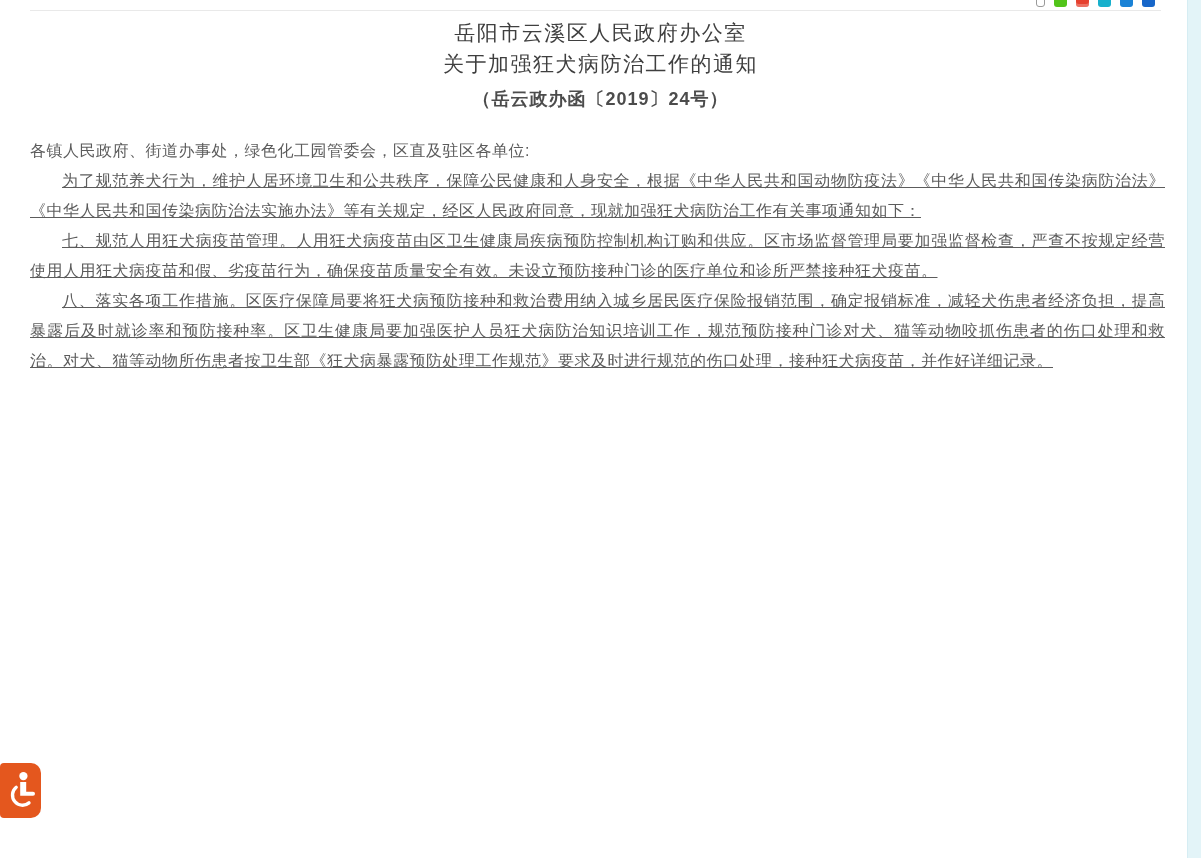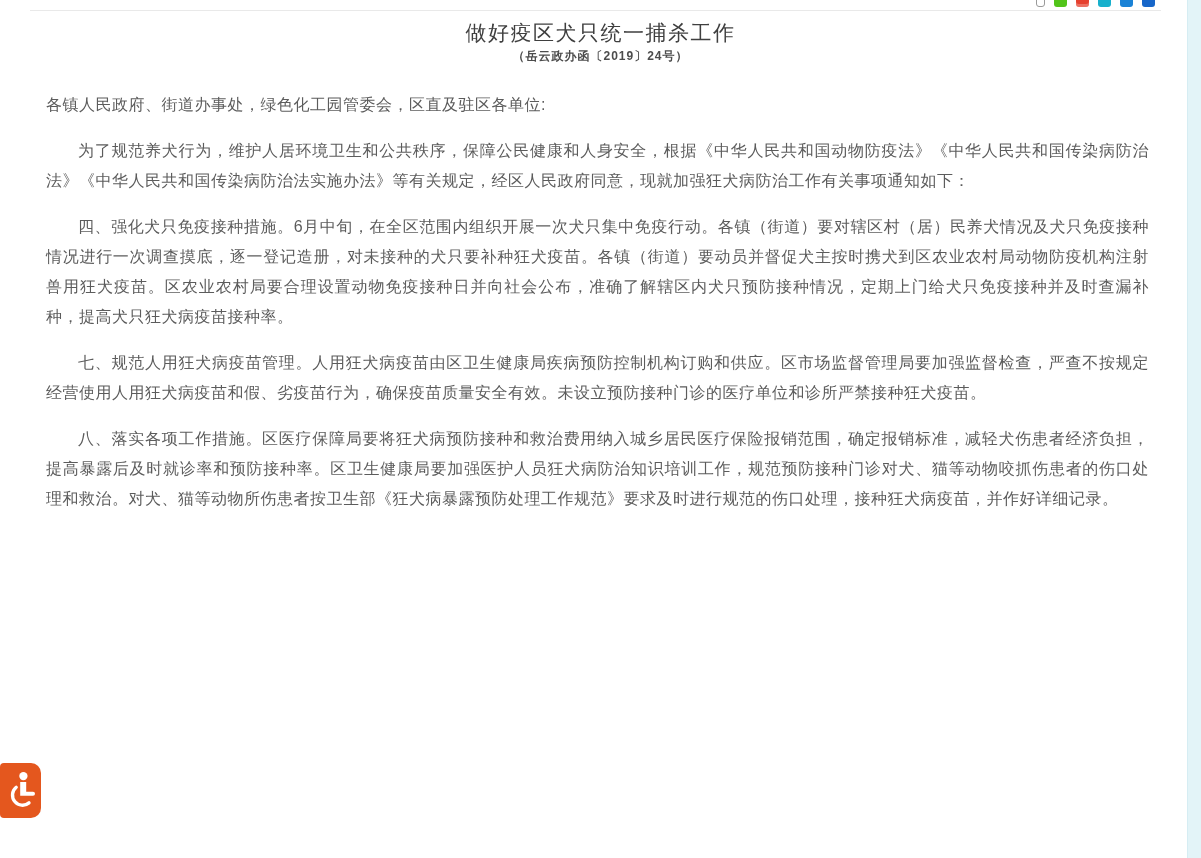--- a/index.html
+++ b/index.html
@@ -59,35 +59,36 @@
     color:#404040;
   }
   .doc-title {
     font-size:21px;
     line-height:31px;
     letter-spacing:1.5px;
     font-weight:400;
     color:#3f3f3f;
   }
   .doc-number {
-    font-size:12px;
+    margin-top:8px;
+    font-size:18px;
     font-weight:700;
     letter-spacing:1px;
     color:#4c4c4c;
   }
   main.doc-body {
     margin:25px 36px 0 30px;
     font-size:16px;
     line-height:30px;
     letter-spacing:0.5px;
     color:#5c5c5c;
     text-align:justify;
   }
-  main.doc-body p { margin:16px; }
-  p.para { text-indent:2em; }
+  main.doc-body p { margin:0; }
+  p.para { text-indent:2em;text-decoration:underline; }
   
   .a11y-btn {
     position:absolute;
     left:0; bottom:40px;
     width:41px; height:55px;
     background:#e4571e;
     border-radius:4px 10px 10px 4px;
     display:flex;
     align-items:center;
     justify-content:center;
@@ -104,28 +105,28 @@
   <div class="share-bar">
     <span class="share-counter"></span>
     <span class="share-icon" style="background-color: rgb(82, 196, 26);"></span>
     <span class="share-icon red" style="background-color: rgb(230, 64, 46);"></span>
     <span class="share-icon" style="background-color: rgb(23, 176, 204);"></span>
     <span class="share-icon" style="background-color: rgb(26, 130, 214);"></span>
     <span class="share-icon" style="background-color: rgb(23, 102, 201);"></span>
   </div>
 
   <header class="doc-header">
-    <div class="doc-title">做好疫区犬只统一捕杀工作</div>
+    <div class="doc-title">岳阳市云溪区人民政府办公室</div>
+    <div class="doc-title">关于加强狂犬病防治工作的通知</div>
     <div class="doc-number">（岳云政办函〔2019〕24号）</div>
   </header>
 
   <main class="doc-body">
     <p class="salutation">各镇人民政府、街道办事处，绿色化工园管委会，区直及驻区各单位:</p>
     <p class="para">为了规范养犬行为，维护人居环境卫生和公共秩序，保障公民健康和人身安全，根据《中华人民共和国动物防疫法》《中华人民共和国传染病防治法》《中华人民共和国传染病防治法实施办法》等有关规定，经区人民政府同意，现就加强狂犬病防治工作有关事项通知如下：</p>
-    <p class="para">四、强化犬只免疫接种措施。6月中旬，在全区范围内组织开展一次犬只集中免疫行动。各镇（街道）要对辖区村（居）民养犬情况及犬只免疫接种情况进行一次调查摸底，逐一登记造册，对未接种的犬只要补种狂犬疫苗。各镇（街道）要动员并督促犬主按时携犬到区农业农村局动物防疫机构注射兽用狂犬疫苗。区农业农村局要合理设置动物免疫接种日并向社会公布，准确了解辖区内犬只预防接种情况，定期上门给犬只免疫接种并及时查漏补种，提高犬只狂犬病疫苗接种率。</p>
     <p class="para">七、规范人用狂犬病疫苗管理。人用狂犬病疫苗由区卫生健康局疾病预防控制机构订购和供应。区市场监督管理局要加强监督检查，严查不按规定经营使用人用狂犬病疫苗和假、劣疫苗行为，确保疫苗质量安全有效。未设立预防接种门诊的医疗单位和诊所严禁接种狂犬疫苗。</p>
     <p class="para">八、落实各项工作措施。区医疗保障局要将狂犬病预防接种和救治费用纳入城乡居民医疗保险报销范围，确定报销标准，减轻犬伤患者经济负担，提高暴露后及时就诊率和预防接种率。区卫生健康局要加强医护人员狂犬病防治知识培训工作，规范预防接种门诊对犬、猫等动物咬抓伤患者的伤口处理和救治。对犬、猫等动物所伤患者按卫生部《狂犬病暴露预防处理工作规范》要求及时进行规范的伤口处理，接种狂犬病疫苗，并作好详细记录。</p>
 
   </main>
 
   <div class="a11y-btn">
     <span style="display:flex;">
       <svg width="32" height="45" viewBox="0 0 40 54" xmlns="http://www.w3.org/2000/svg">
         <circle cx="23" cy="9" r="5.2" fill="#ffffff"></circle>
         <path d="M19 16.5 h7.5 v12 h8.5 a2.5 2.5 0 0 1 0 5 H19 z" fill="#ffffff"></path>

